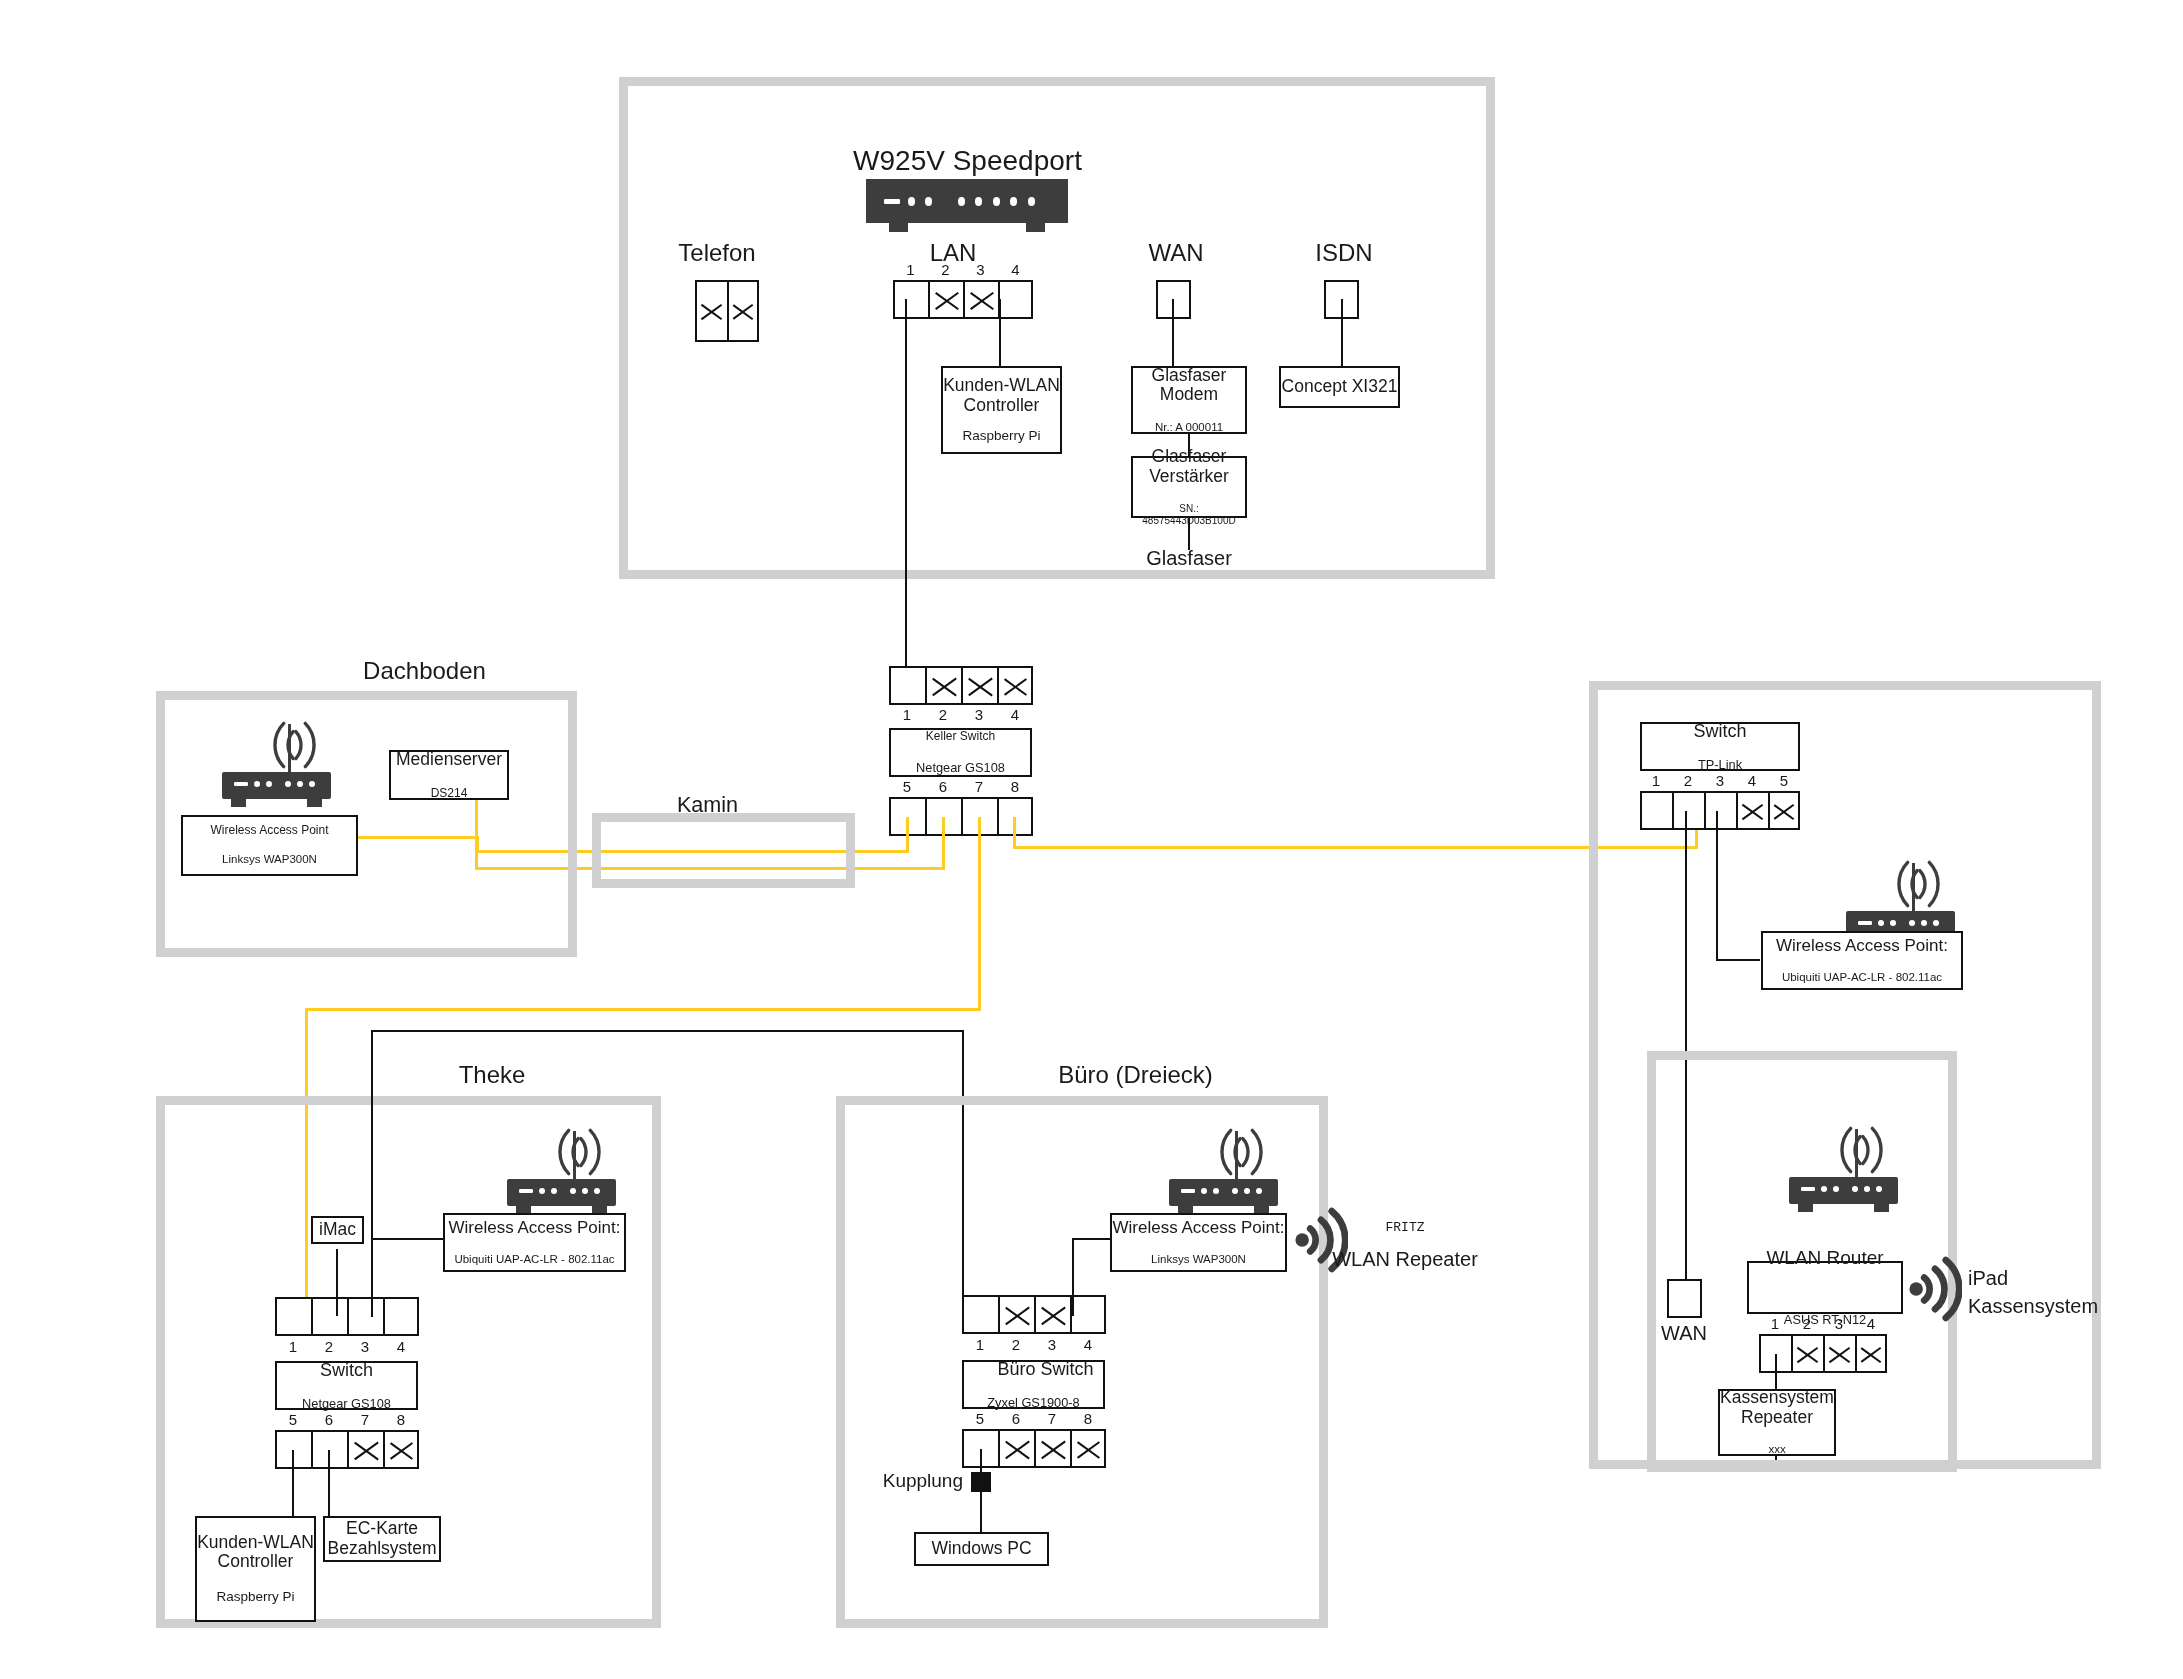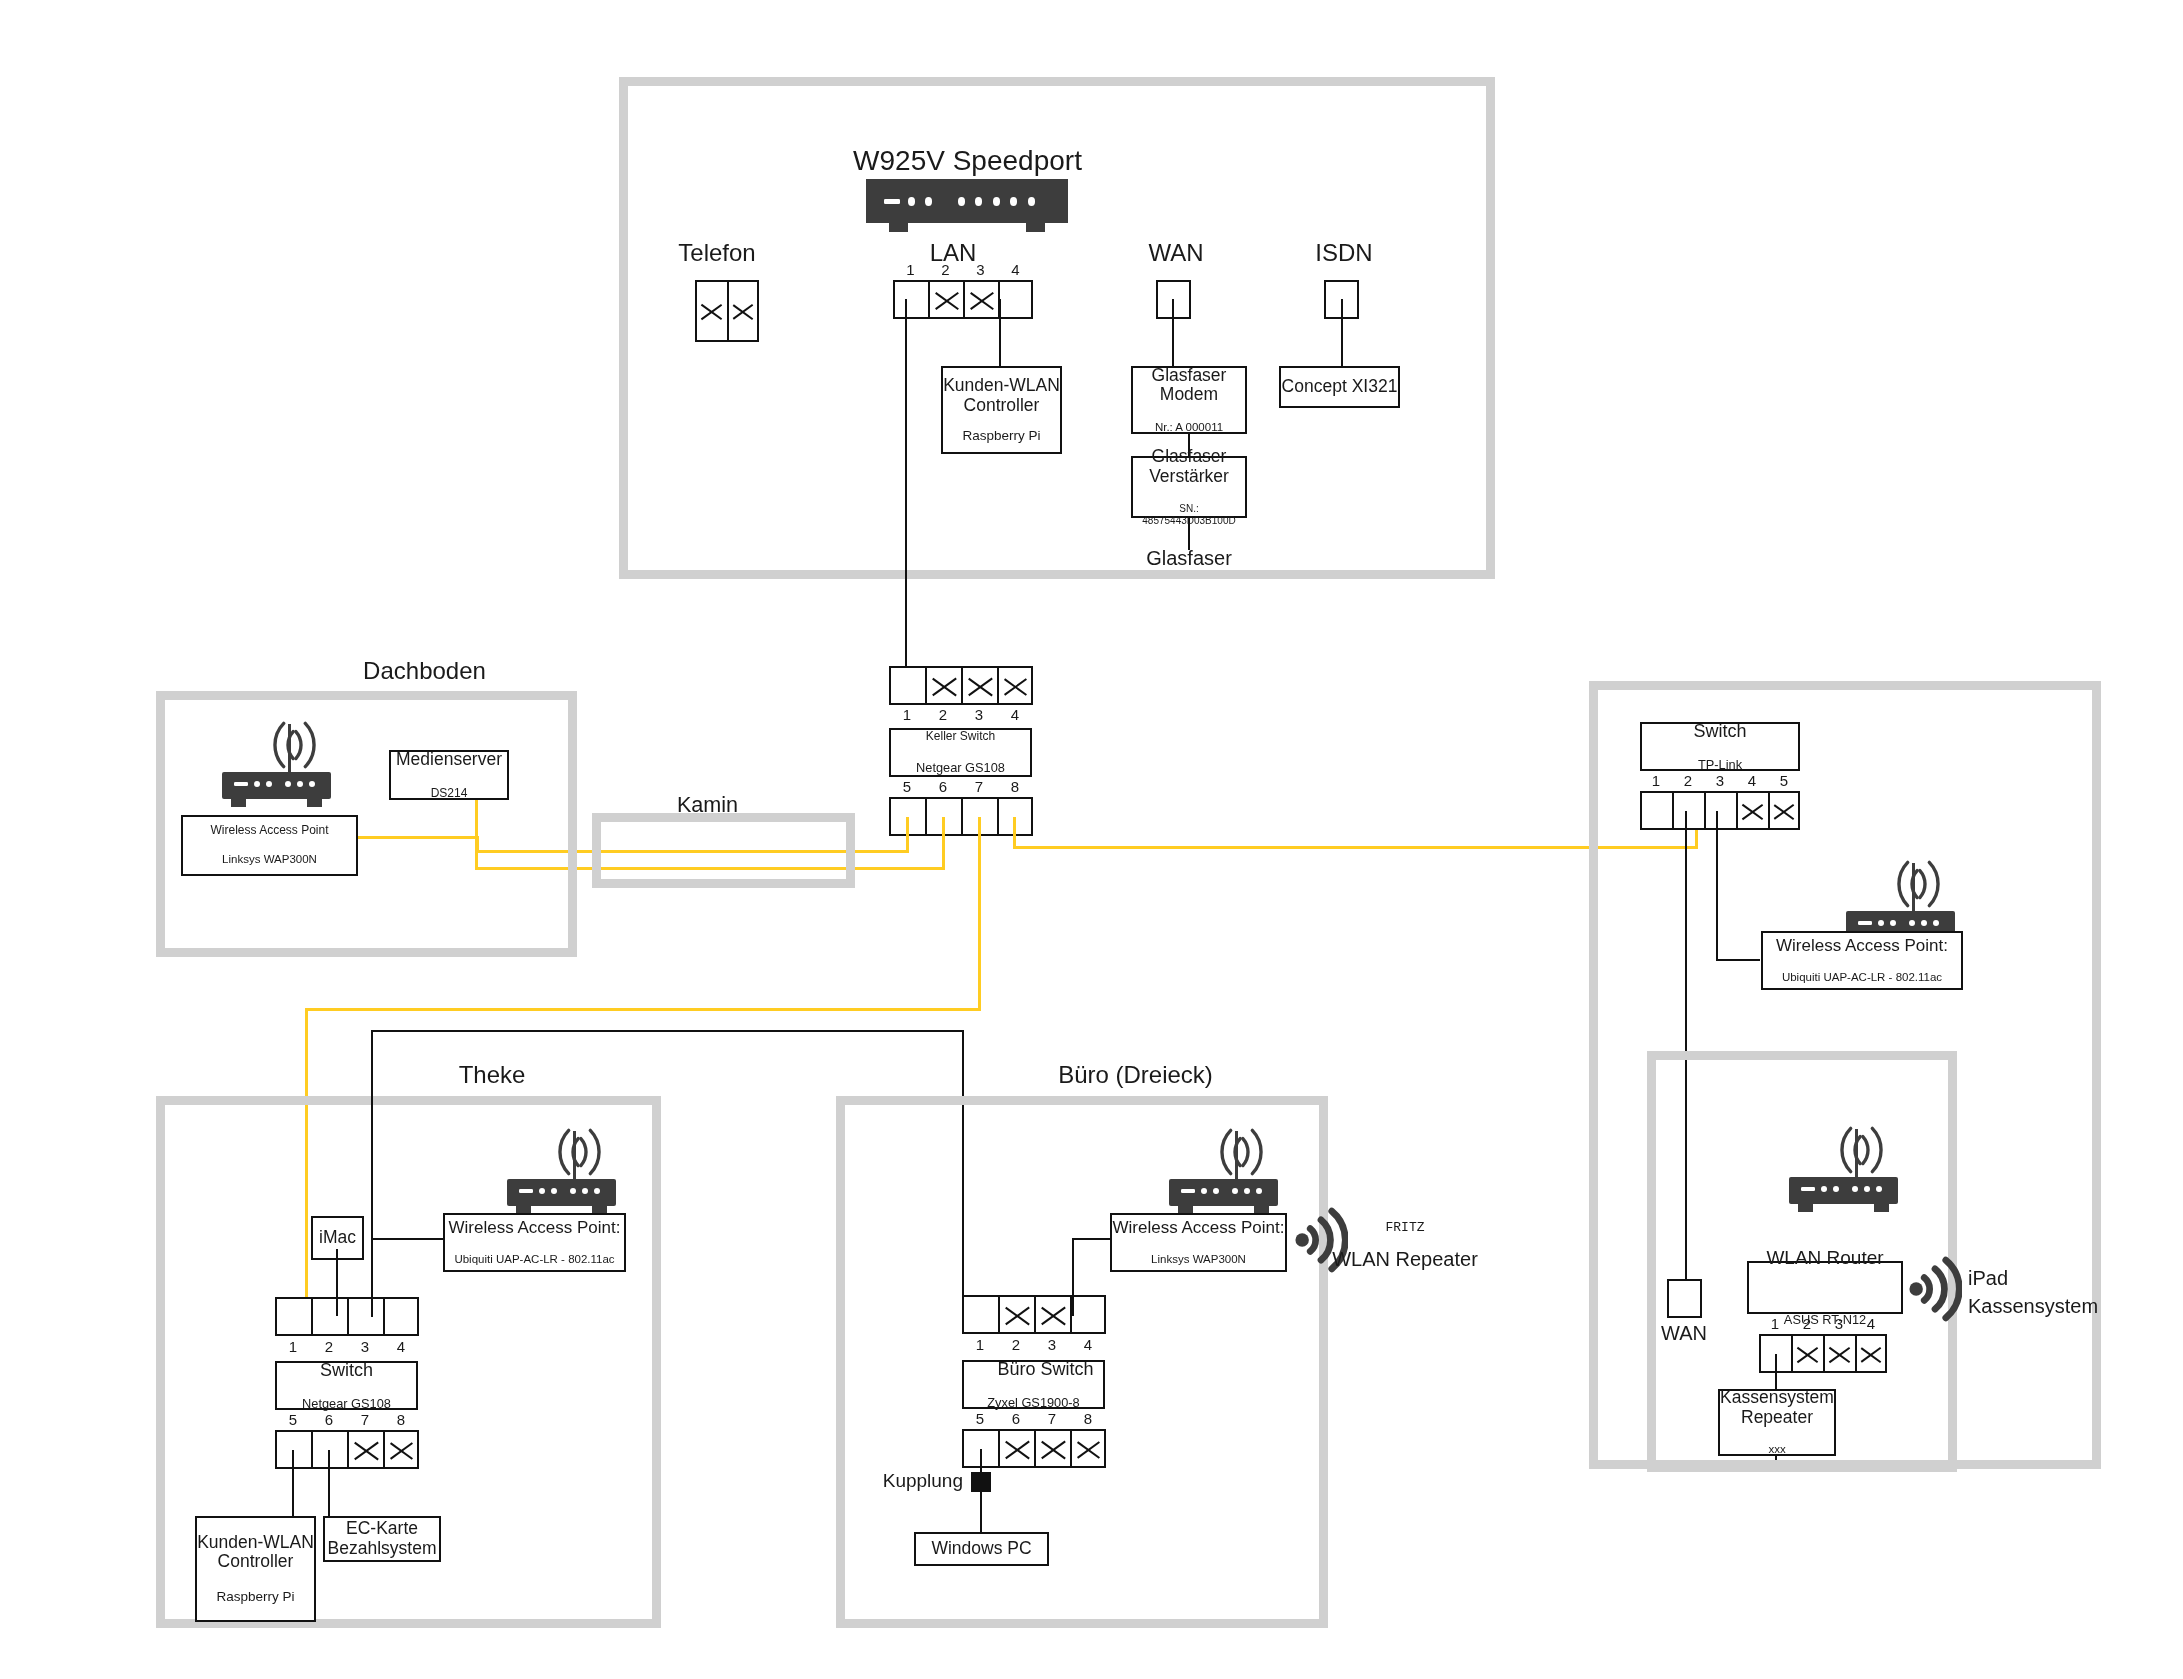--- a/index.html
+++ b/index.html
@@ -250,21 +250,21 @@
     <div class="led" style="left:90px;"></div>
     <div class="foot l"></div>
     <div class="foot r"></div>
   </div>
 
   <div class="dev" style="left:443px;top:1213px;width:183px;height:59px;">
     <div class="t1" style="font-size:17px;">Wireless Access Point:</div>
     <div class="t2" style="font-size:11.5px;">Ubiquiti UAP-AC-LR - 802.11ac</div>
   </div>
 
-  <div class="dev" style="left:311px;top:1216px;width:53px;height:44px;">
+  <div class="dev" style="left:311px;top:1216px;width:53px;height:28px;">
     <div class="t1" style="font-size:17.5px;">iMac</div>
   </div>
 
   <div class="ports" style="left:275px;top:1297px;">
     <div class="port" style="width:36px;height:39px;"></div>
     <div class="port" style="width:36px;height:39px;"></div>
     <div class="port" style="width:36px;height:39px;"></div>
     <div class="port" style="width:36px;height:39px;"></div>
   </div>
   <div class="portnums" style="left:275px;top:1338px;">

